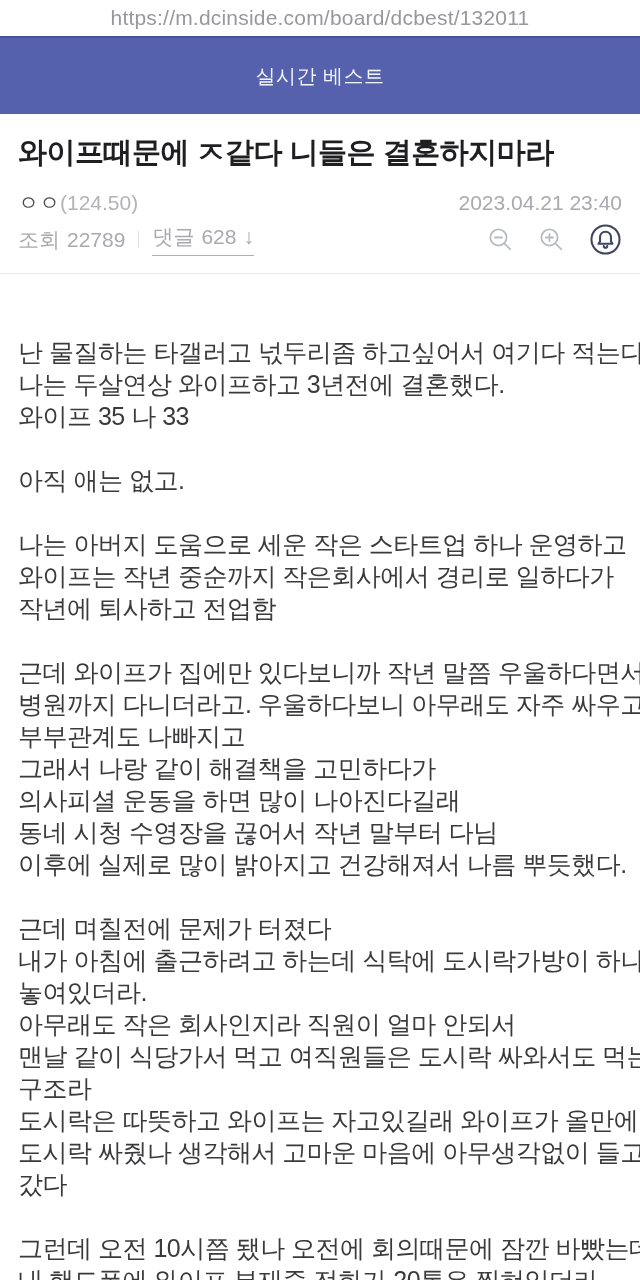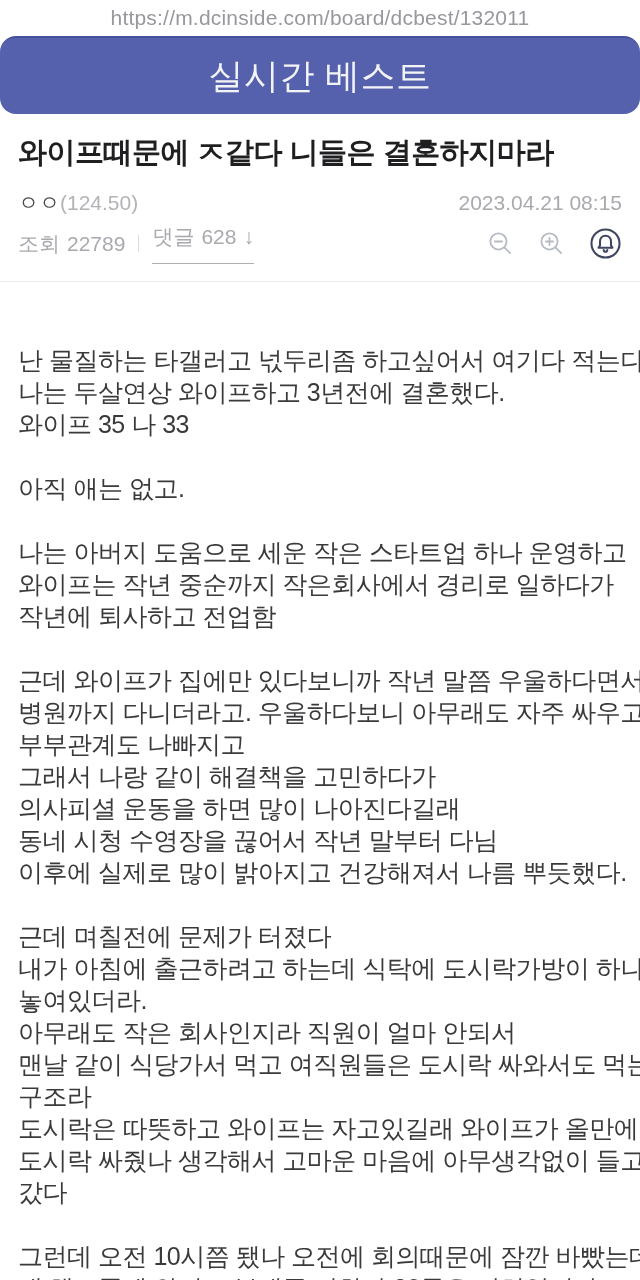--- a/index.html
+++ b/index.html
@@ -18,24 +18,23 @@
     font-size: 21px;
     color: #97979d;
     letter-spacing: 0.2px;
   }
   
   .banner {
     height: 76px;
     background: #5561ac;
     border-top: 2px solid #46509c;
     display: flex; align-items: center; justify-content: center;
-    font-size: 35px;
+    font-size: 20px;
     color: #f2f3f7;
     letter-spacing: 0.5px;
-    border-radius: 16px;
   }
   .post-head { padding: 0 18px; }
   .title {
     margin: 19px 0 16px 0;
     font-size: 29px;
     font-weight: 600;
     color: #1f1f21;
     letter-spacing: -0.5px;
     white-space: nowrap;
   }
@@ -49,21 +48,21 @@
   .vdiv {
     display: inline-block;
     width: 1px; height: 17px;
     background: #dcdcdf;
     margin: 0 6px;
   }
   .comments-link {
     display: inline-flex; align-items: center; gap: 7px;
     color: #a9a9af;
     border-bottom: 1px solid #b0b0b4;
-    padding-bottom: 12px;
+    padding-bottom: 4px;
     cursor: pointer;
   }
   .tools { display: inline-flex; align-items: center; gap: 24px; }
   .tool {
     background: none; border: none; padding: 0; margin: 0;
     cursor: pointer; line-height: 0;
   }
   .divider {
     margin-top: 17px;
     border-bottom: 1px solid #ebebed;
@@ -91,21 +90,21 @@
 
   <div class="banner">
     <span>실시간 베스트</span>
   </div>
 
   <div class="post-head">
     <h1 class="title">와이프때문에 ㅈ같다 니들은 결혼하지마라</h1>
 
     <div class="row author-row">
       <span><span class="author-name">ㅇㅇ</span><span class="author-ip">(124.50)</span></span>
-      <span class="date">2023.04.21 08:15</span>
+      <span class="date">2023.04.21 23:40</span>
     </div>
 
     <div class="row meta-row">
       <span class="stats">
         <span>조회</span>
         <span>22789</span>
         <span class="vdiv"></span>
         <span class="comments-link">
           <span>댓글</span>
           <span>628</span>

